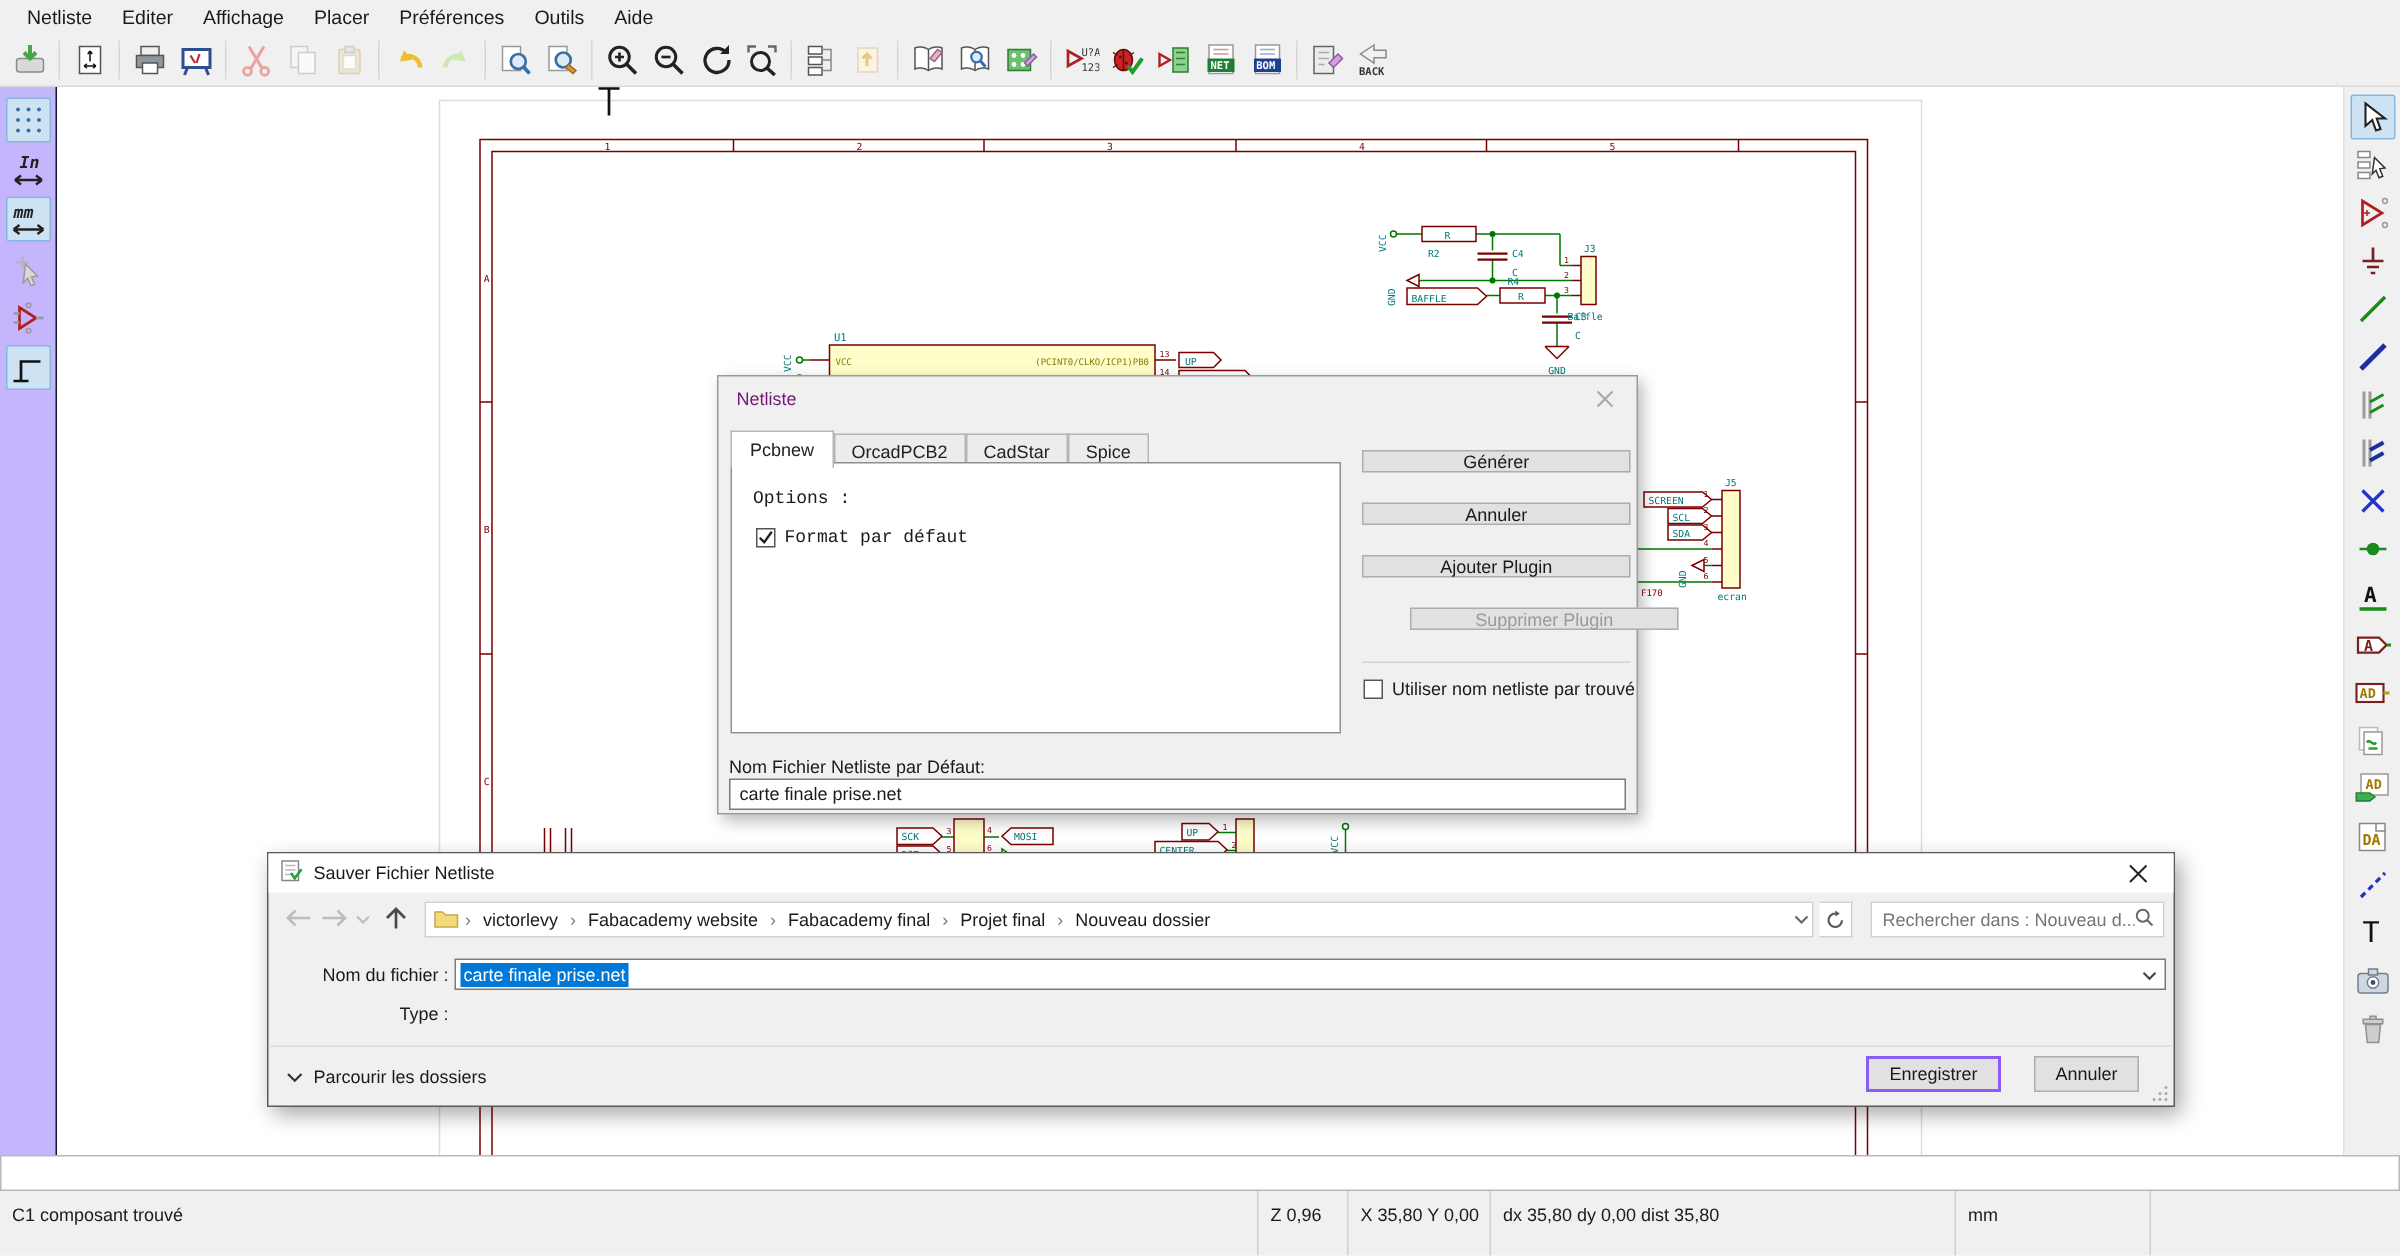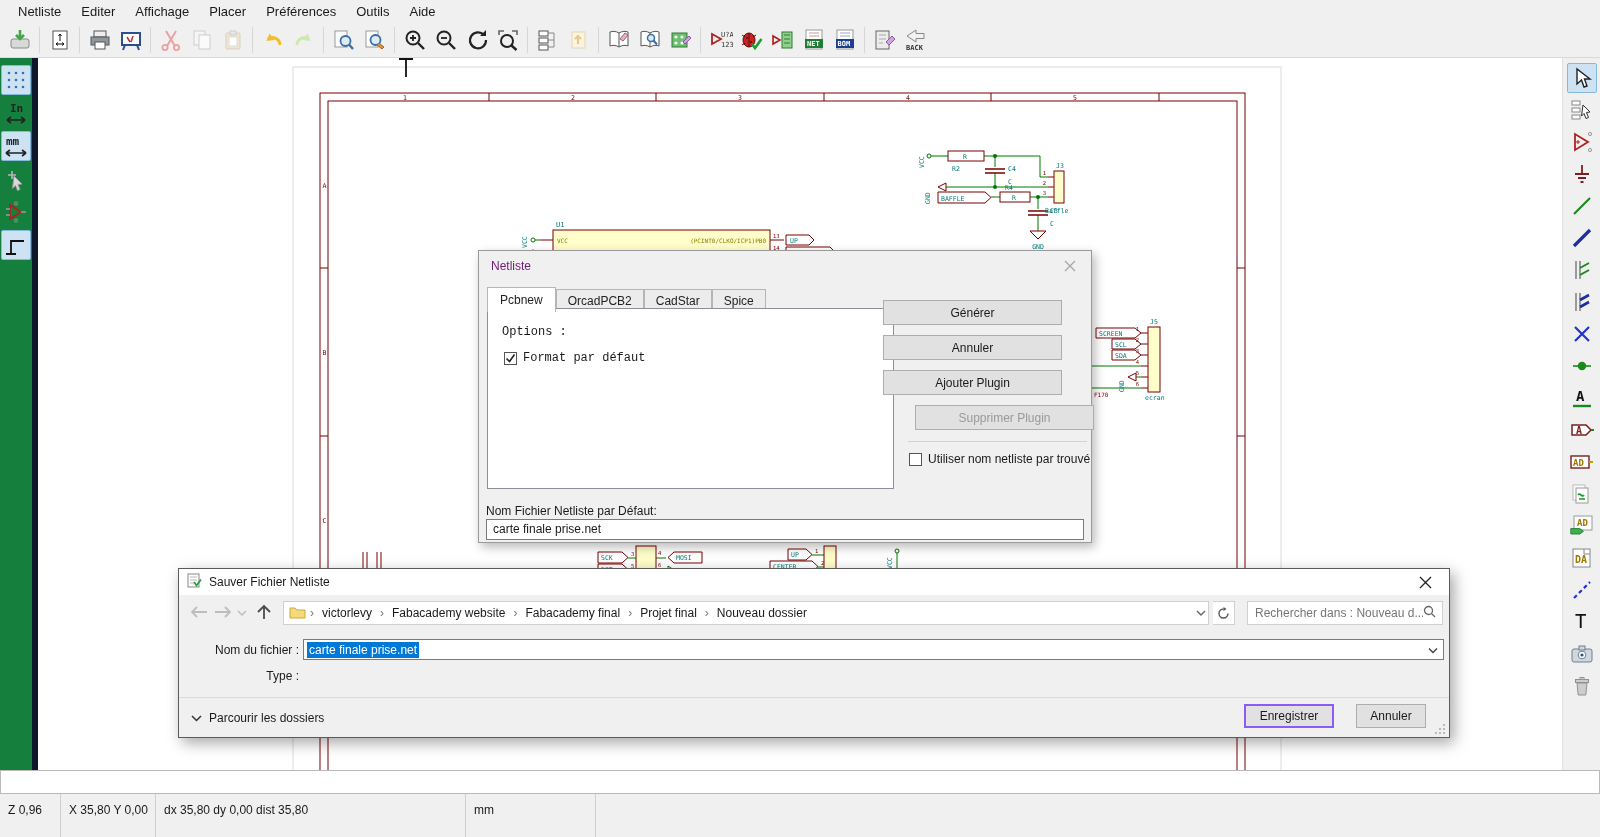--- a/index.html
+++ b/index.html
@@ -10,21 +10,21 @@
   
   #menubar { left:0; top:0; width:1600px; height:22px; display:flex; align-items:center; padding-left:8px; font-size:13px; background:#f0f0f0; }
   #menubar .mitem { padding:2px 10px; cursor:default; }
 
   
   #toolbar { left:0; top:22px; width:1600px; height:36px; display:flex; align-items:center; padding-left:4px; background:#f0f0f0; border-bottom:1px solid #dadada; }
   .tbtn { width:31px; height:30px; display:flex; align-items:center; justify-content:center; border-radius:2px; position:relative; }
   .tsep { width:1px; height:26px; background:#d6d6d6; margin:0 4px; flex:none; }
 
   
-  #lefttb  { left:0; top:58px; width:38px; height:712px; background:#15803d; border-right:6px solid #0f172a; padding-top:4px; }
+  #lefttb  { left:0; top:58px; width:38px; height:712px; background:#c4b5fd; border-right:1px solid #0f172a; padding-top:4px;font-style:italic; }
   #righttb { left:1562px; top:58px; width:38px; height:712px; background:#f0f0f0; border-left:1px solid #e0e0e0; padding-top:3px; }
   .sbtn { width:30px; height:30px; margin:3px auto; display:flex; align-items:center; justify-content:center; border:1px solid transparent; border-radius:2px; position:relative; }
   .sbtn.active { background:#cde3f4; border:1px solid #86b7dd; }
   #righttb .sbtn { margin:2px auto; }
 
   
   #canvas { left:38px; top:58px; width:1524px; height:712px; background:#ffffff; }
   svg text { font-family:"DejaVu Sans Mono","Liberation Mono",monospace; }
 
   
@@ -42,21 +42,21 @@
   
   #nld { left:478px; top:250px; width:614px; height:293px; background:#f0f0f0; border:1px solid #9a9a9a; box-shadow:3px 4px 10px rgba(0,0,0,.28); z-index:5; font-size:12px; }
   #nld-title { position:absolute; left:12px; top:8px; color:#701a75; }
   #nld-close { position:absolute; right:12px; top:6px; width:18px; height:18px; display:flex; align-items:center; justify-content:center; color:#a8a8a8; }
   #nld-tabs { position:absolute; left:8px; top:36px; display:flex; align-items:flex-end; }
   .ntab { padding:4px 11px; border:1px solid #b5b5b5; border-bottom:none; background:#ececec; color:#222; margin-right:0px; }
   .ntab.activetab { background:#fff; padding:5px 12px; position:relative; z-index:2; }
   #nld-panel { position:absolute; left:8px; top:57px; width:407px; height:181px; background:#fff; border:1px solid #8a8f98;font-family:Liberation Mono, monospace; }
   #nld-opts { position:absolute; left:14px; top:16px; }
   #nld-fmt { position:absolute; left:16px; top:42px; display:flex; align-items:center; gap:6px; }
-  .nbtn { position:absolute; left:404px; width:179px; height:25px; }
+  .nbtn { position:absolute; left:429px; width:179px; height:15px; }
   #nld-sep { position:absolute; left:429px; top:190px; width:179px; height:1px; background:#d2d2d2; }
   #nld-useddef { position:absolute; left:430px; top:201px; display:flex; align-items:center; gap:6px; white-space:nowrap; }
   #nld-deflabel { position:absolute; left:7px; top:253px; }
   #nld-deffield { position:absolute; left:7px; top:268px; width:598px; height:21px; background:#fff; border:1px solid #7a7a7a; line-height:19px; padding-left:6px; }
 
   
   #svd { left:178px; top:568px; width:1272px; height:170px; background:#f0f0f0; border:1px solid #5a5a5a; box-shadow:4px 5px 14px rgba(0,0,0,.35); z-index:10; font-size:12px; }
   #svd-titlebar { position:absolute; left:0; top:0; width:100%; height:26px; background:#fff; display:flex; align-items:center; padding-left:8px; gap:7px; }
   #svd-close { position:absolute; right:16px; top:5px; width:16px; height:16px; display:flex; align-items:center; justify-content:center; }
   #svd-nav { position:absolute; left:0; top:30px; width:100%; height:28px; display:flex; align-items:center; padding-left:10px; gap:4px; }
@@ -733,18 +733,19 @@
             <circle cx="9" cy="10" r="1"></circle>
             <circle cx="5" cy="10" r="1"></circle>
             <circle cx="1" cy="10" r="1"></circle>
           </g>
         </svg></span>
   </div>
 </div>
 
 <div id="hstrip" class="abs"></div>
 <div id="statusbar" class="abs">
+  <div class="scell" style="width:838px">C1 composant trouvé</div>
   <div class="scell" style="width:60px">Z 0,96</div>
   <div class="scell" style="width:95px">X 35,80  Y 0,00</div>
   <div class="scell" style="width:310px">dx 35,80  dy 0,00  dist 35,80</div>
   <div class="scell" style="width:130px">mm</div>
   <div class="scell" style="flex:1"></div>
 </div>
 
 </body></html>

